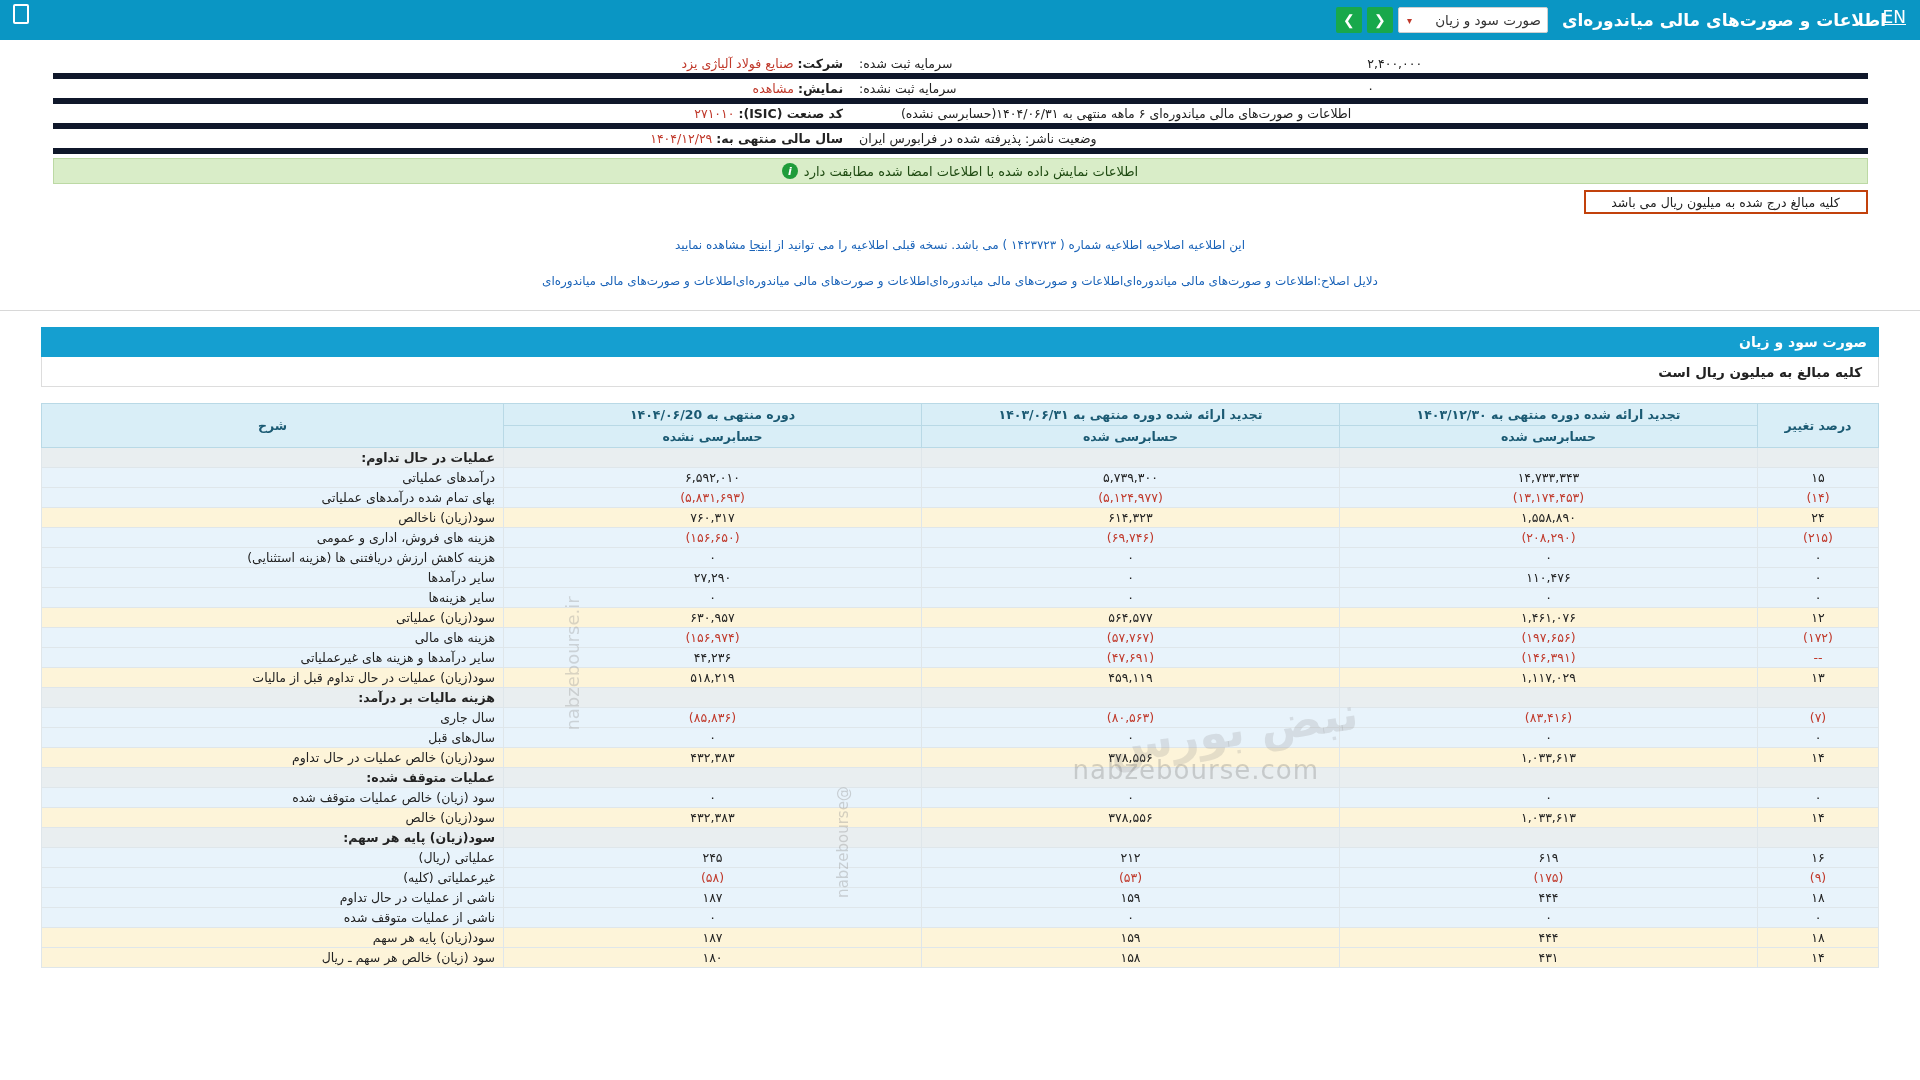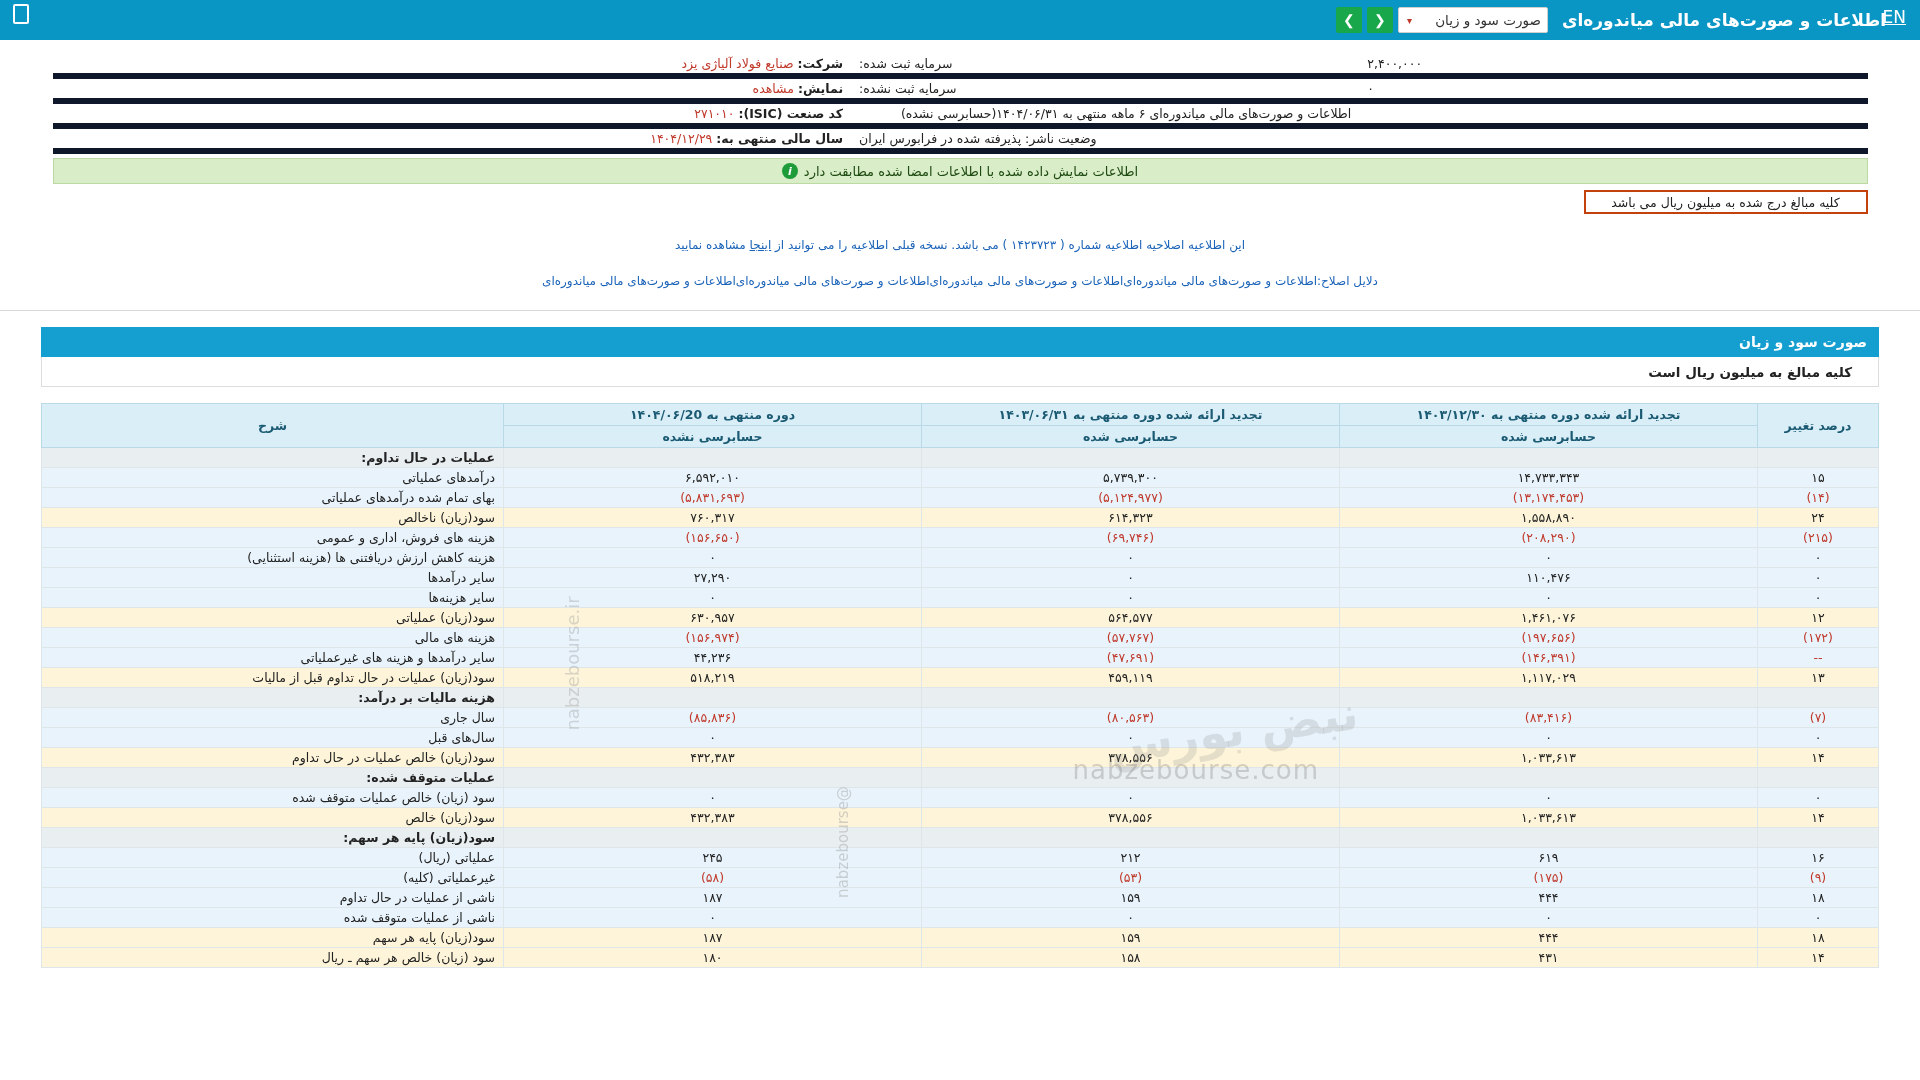--- a/index.html
+++ b/index.html
@@ -172,21 +172,21 @@
     font-weight: bold;
   }
   .section-sub {
     width: 1838px;
     margin: 0 auto;
     border: 1px solid #dddddd;
     border-top: none;
     height: 30px;
     display: flex;
     align-items: center;
-    padding: 0 26px;
+    padding: 0 16px;
     font-size: 13.5px;
     font-weight: bold;
     color: #222;
     background: #fff;
   }
 
   
   .tbl-wrap { width: 1838px; margin: 16px auto 0 auto; position: relative; }
   table.fin {
     width: 100%;

